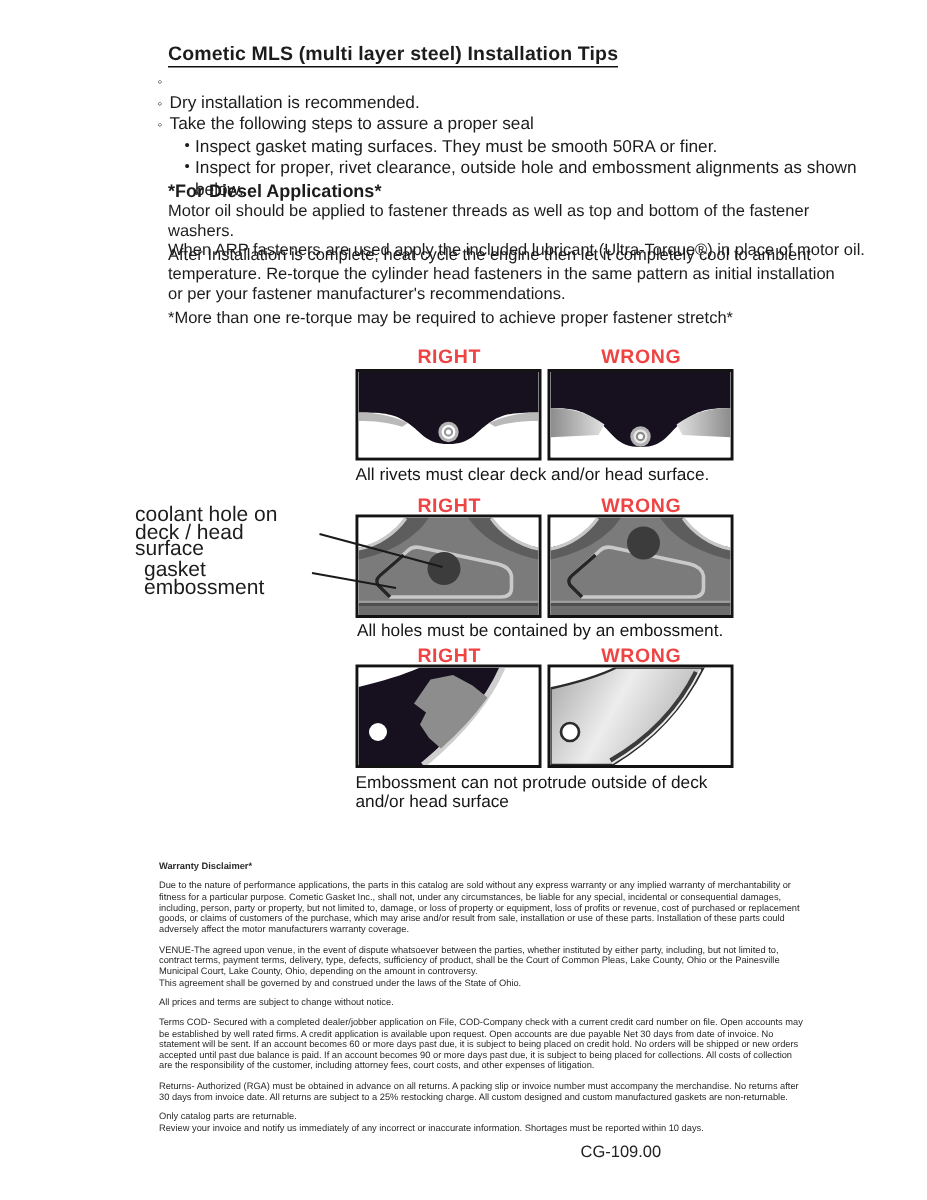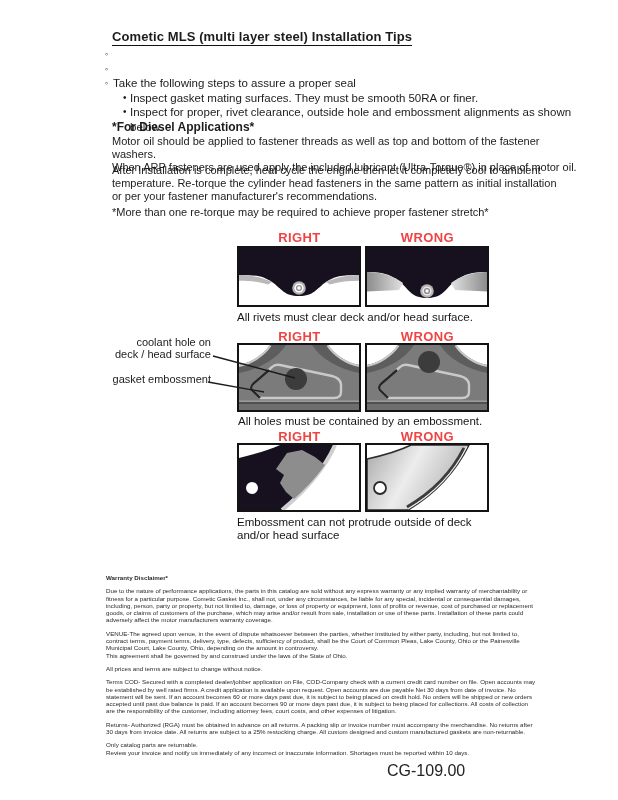--- a/index.html
+++ b/index.html
@@ -12,41 +12,42 @@
   .b-row{display:flex;}
   .b-marker{width:8px;font-size:9px;line-height:14.6px;flex:0 0 8px;}
   .sb-row{display:flex;margin-left:18px;}
   .sb-marker{width:7px;font-size:10px;line-height:14.6px;flex:0 0 7px;}
   .diesel-h{font-size:12px;font-weight:bold;}
   .para{font-size:11px;line-height:13px;white-space:pre-line;}
   .rw-label{font-size:13px;font-weight:600;letter-spacing:.4px;width:125px;
             text-align:center;color:#ef4444;}
   .pane{border:2.5px solid #131313;background:#fff;width:120px;display:block;}
   .caption{font-size:11.5px;line-height:13px;color:#161616;white-space:pre-line;}
-  .ptr-label{font-size:11px;line-height:11.5px;text-align:right;white-space:pre-line;}
+  .ptr-label{font-size:14px;line-height:11.5px;text-align:left;white-space:pre-line;}
   .fineprint{width:432px;font-size:6.2px;line-height:7.3px;color:#2a2a2a;}
   .fineprint .fp{white-space:pre-line;margin:0;}
   .fp-h{font-weight:bold;margin:0;}
   .mt{margin-top:6px !important;}
-  .doccode{font-size:16px;color:#222;}
+  .doccode{font-size:11px;color:#222;}
   svg{display:block;}
 </style>
 </head>
 <body>
 
 <div class="abs" style="left:112px;top:27px;">
   <span class="title">Cometic MLS (multi layer steel) Installation Tips</span>
 </div>
 
 <div class="abs bullets" style="left:105px;top:47px;width:470px;">
   <div class="b-row">
     <span class="b-marker">◦</span>
   </div>
   <div class="b-row">
     <span class="b-marker">◦</span>
+    <span>Dry installation is recommended.</span>
   </div>
   <div class="b-row">
     <span class="b-marker">◦</span>
     <span>Take the following steps to assure a proper seal</span>
   </div>
   <div class="sb-row">
     <span class="sb-marker">•</span>
     <span>Inspect gasket mating surfaces.  They must be smooth 50RA or finer.</span>
   </div>
   <div class="sb-row">

